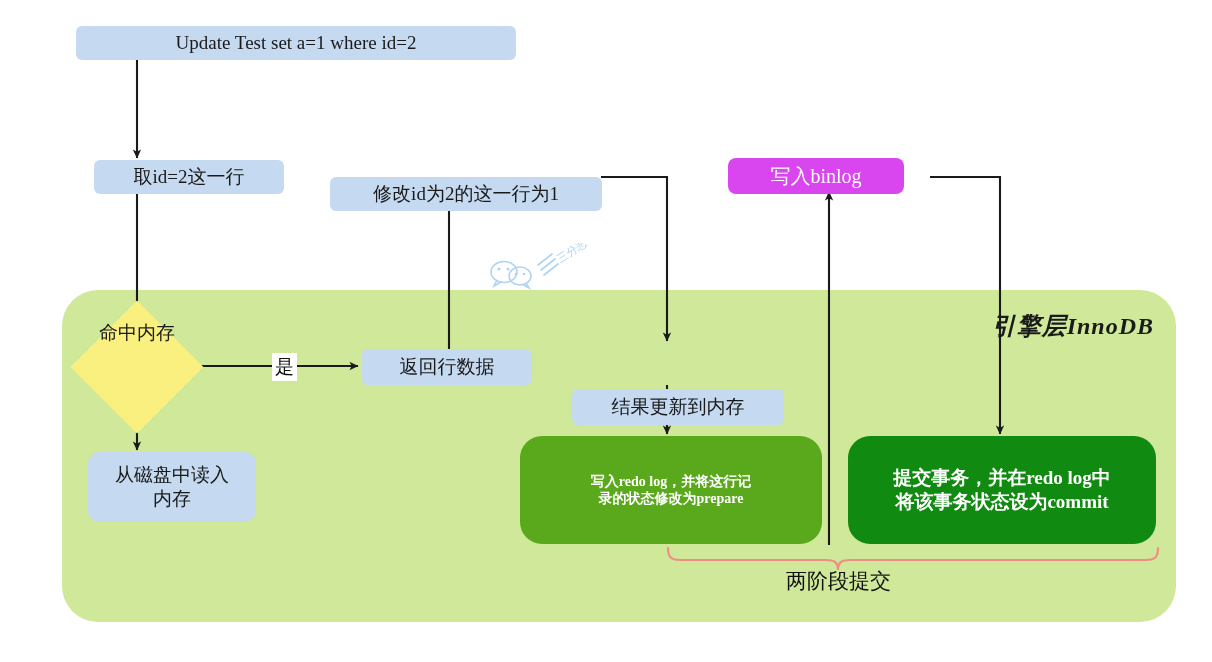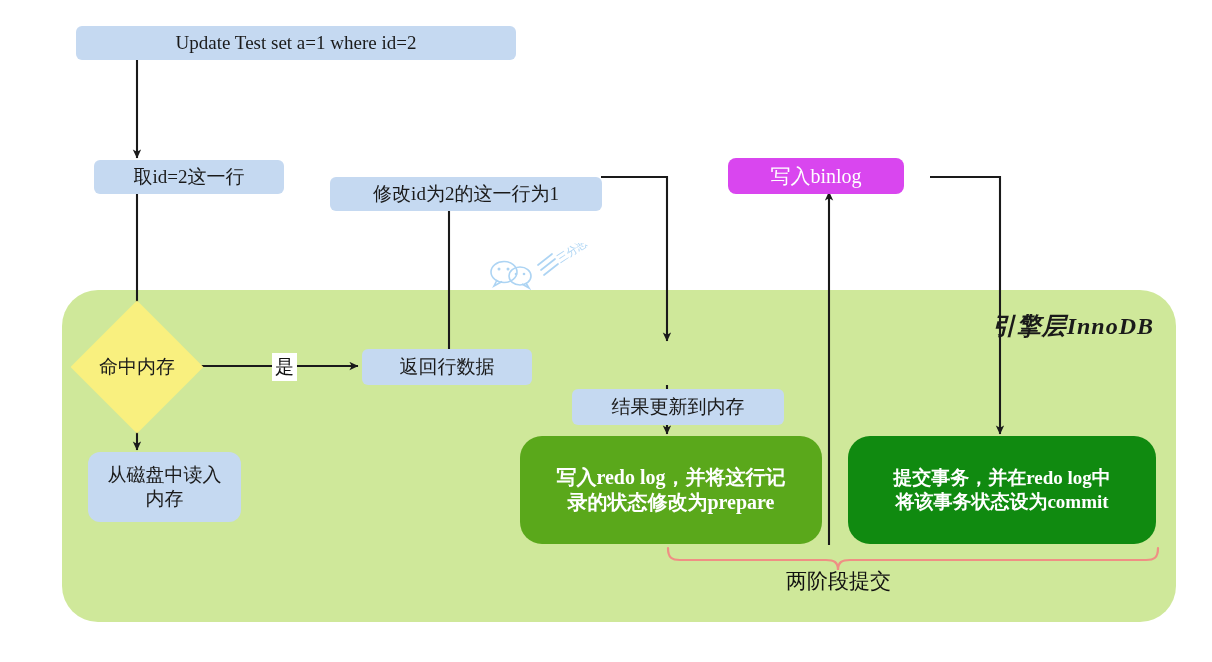--- a/index.html
+++ b/index.html
@@ -53,32 +53,32 @@
     font-size:19px;
   }
   .node-cyan{
     background:#d946ef;color:#ffffff;
     border-radius:8px;
     font-size:20px;
   }
   .node-green-mid{
     background:#5aa81b;color:#ffffff;
     border-radius:22px;
-    font-size:20px;font-weight:bold;
+    font-size:14px;font-weight:bold;
     padding:6px 10px;
   }
   .node-green-dark{
     background:#108a10;color:#ffffff;
     border-radius:22px;
     font-size:19px;font-weight:bold;
     padding:6px 10px;
   }
   .node-diamond-wrap{
     position:absolute;
-    display:flex;align-items:center;justify-content:center;
+    display:flex;justify-content:center;
   }
   .diamond-shape{
     position:absolute;left:0;top:0;width:100%;height:100%;
     background:#f9f07f;
     transform:rotate(45deg);
   }
   .diamond-text{
     position:relative;z-index:2;
     font-size:19px;color:#1a1a1a;white-space:nowrap;
   }
@@ -150,21 +150,21 @@
 
   <div class="node-diamond-wrap" id="n-diamond" style="left:90px;top:320px;width:94px;height:94px;">
     <div class="diamond-shape"></div>
     <div class="diamond-text">命中内存</div>
   </div>
 
   <div class="node node-blue" id="n-return" style="left:362px;top:349px;width:170px;height:36px;">返回行数据</div>
 
   <div class="node node-blue" id="n-result" style="left:572px;top:349px;width:212px;height:36px;margin-top:40px;">结果更新到内存</div>
 
-  <div class="node node-bigblue" id="n-disk" style="left:88px;top:452px;width:153px;height:70px;">从磁盘中读入
+  <div class="node node-bigblue" id="n-disk" style="left:88px;top:452px;width:168px;height:70px;">从磁盘中读入
 内存</div>
 
   <div class="node node-green-mid" id="n-redo-prepare" style="left:520px;top:436px;width:302px;height:108px;">写入redo log，并将这行记
 录的状态修改为prepare</div>
 
   <div class="node node-green-dark" id="n-redo-commit" style="left:848px;top:436px;width:308px;height:108px;">提交事务，并在redo log中
 将该事务状态设为commit</div>
 
   <div class="edge-label" id="lbl-yes" style="left:272px;top:353px;">是</div>
 

